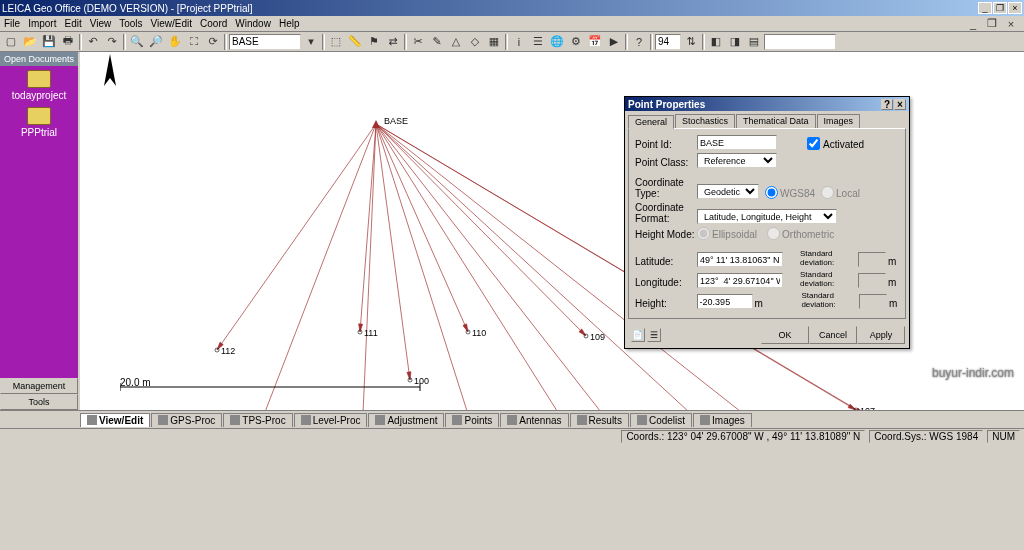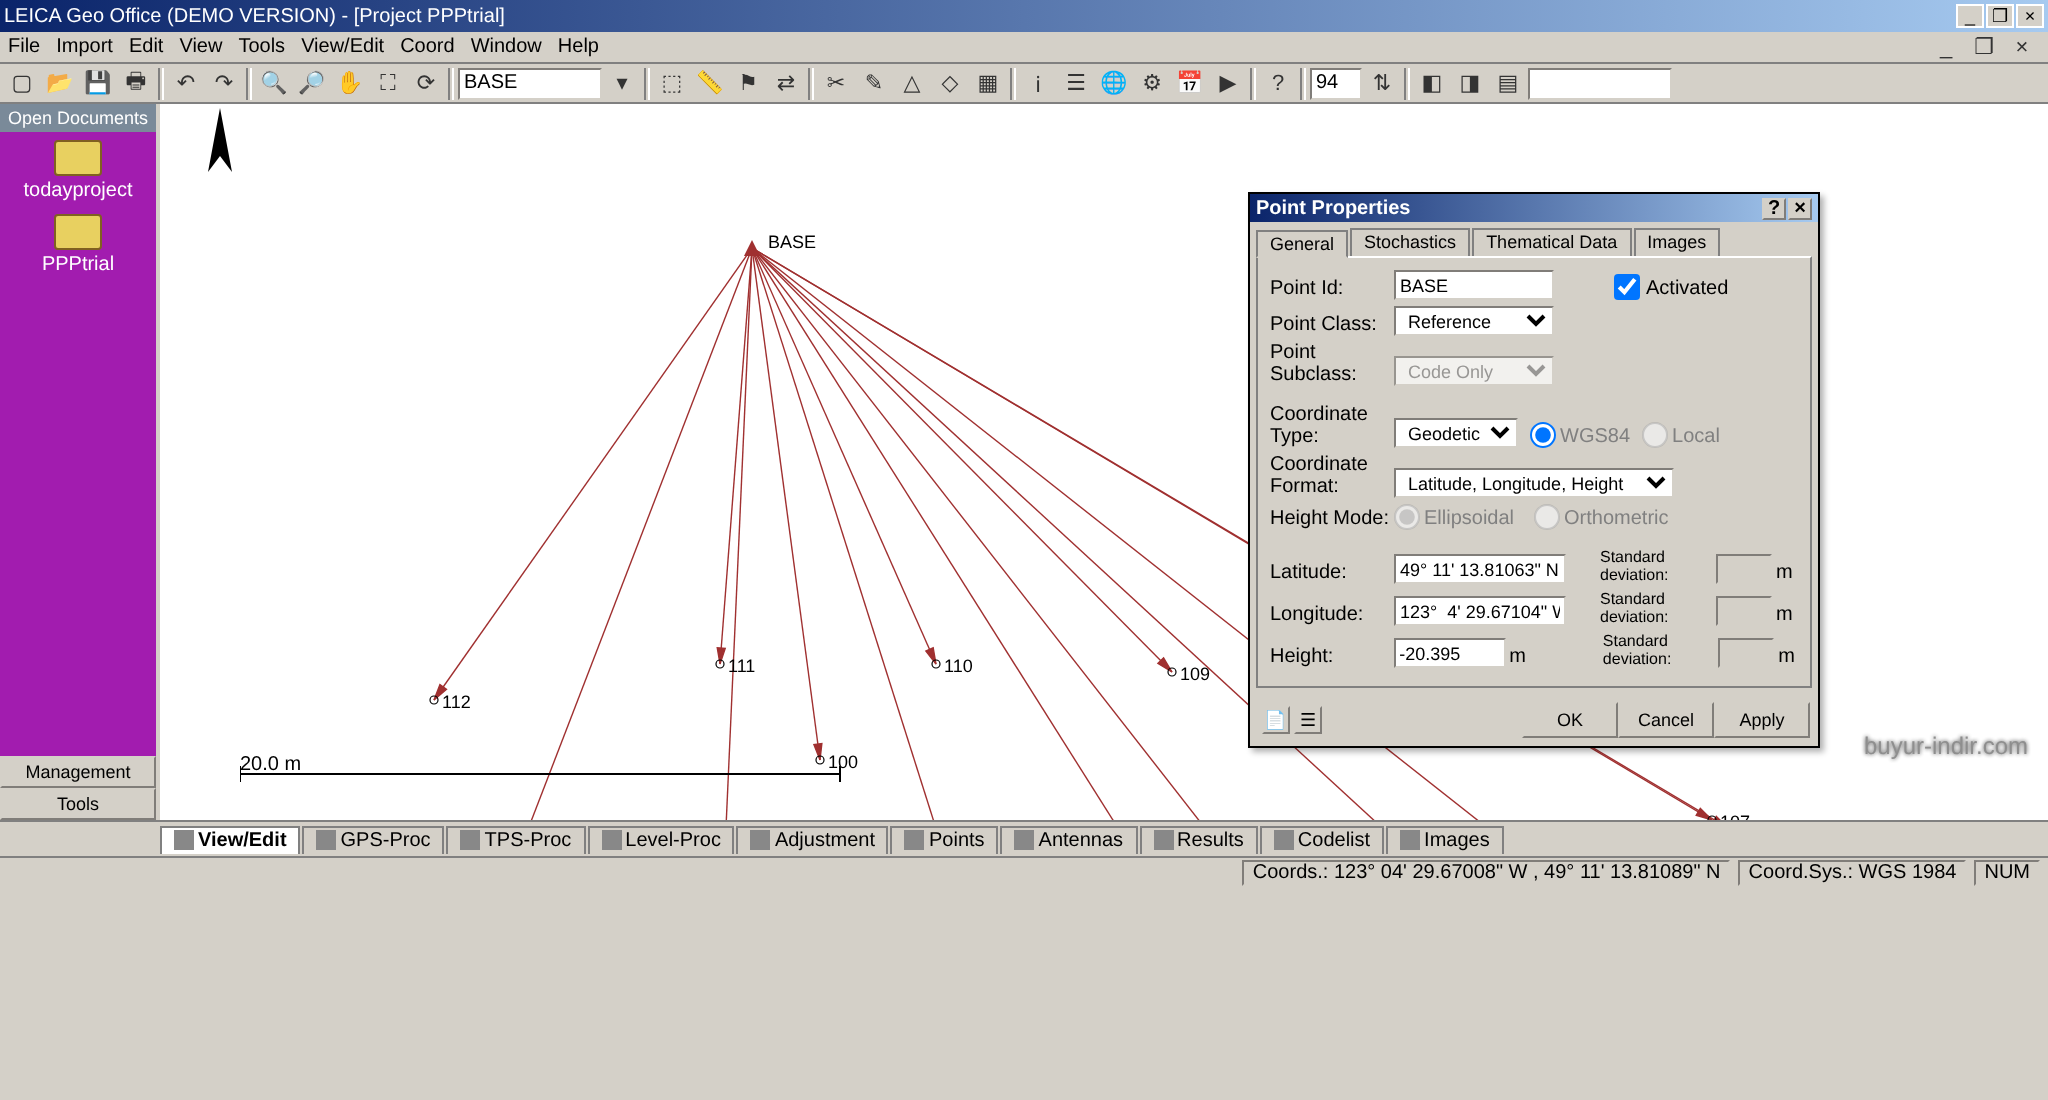--- a/index.html
+++ b/index.html
@@ -299,24 +299,20 @@
     <div class="dlg-row">
         <label>Point Id:</label>
         <input type="text" style="width: 80px;" value="BASE"> 
         <input type="checkbox" checked="" class="chk" style="margin-left: 30px;">
         <span>Activated</span>
       </div>
     <div class="dlg-row">
         <label>Point Class:</label>
         <select style="width:80px"><option>Reference</option></select>
       </div>
-    <div class="dlg-row">
-        <label>Point Subclass:</label>
-        <select style="width:80px" class="disabled" disabled=""><option>Code Only</option></select>
-      </div>
     <div style="height:6px"></div>
     <div class="dlg-row">
         <label>Coordinate Type:</label>
         <select style="width:62px"><option>Geodetic</option></select> 
         <input type="radio" checked="" class="radio" style="margin-left: 6px;">
         <span class="disabled">WGS84</span> 
         <input type="radio" class="radio" style="margin-left: 6px;" disabled="">
         <span class="disabled">Local</span>
       </div>
     <div class="dlg-row">

